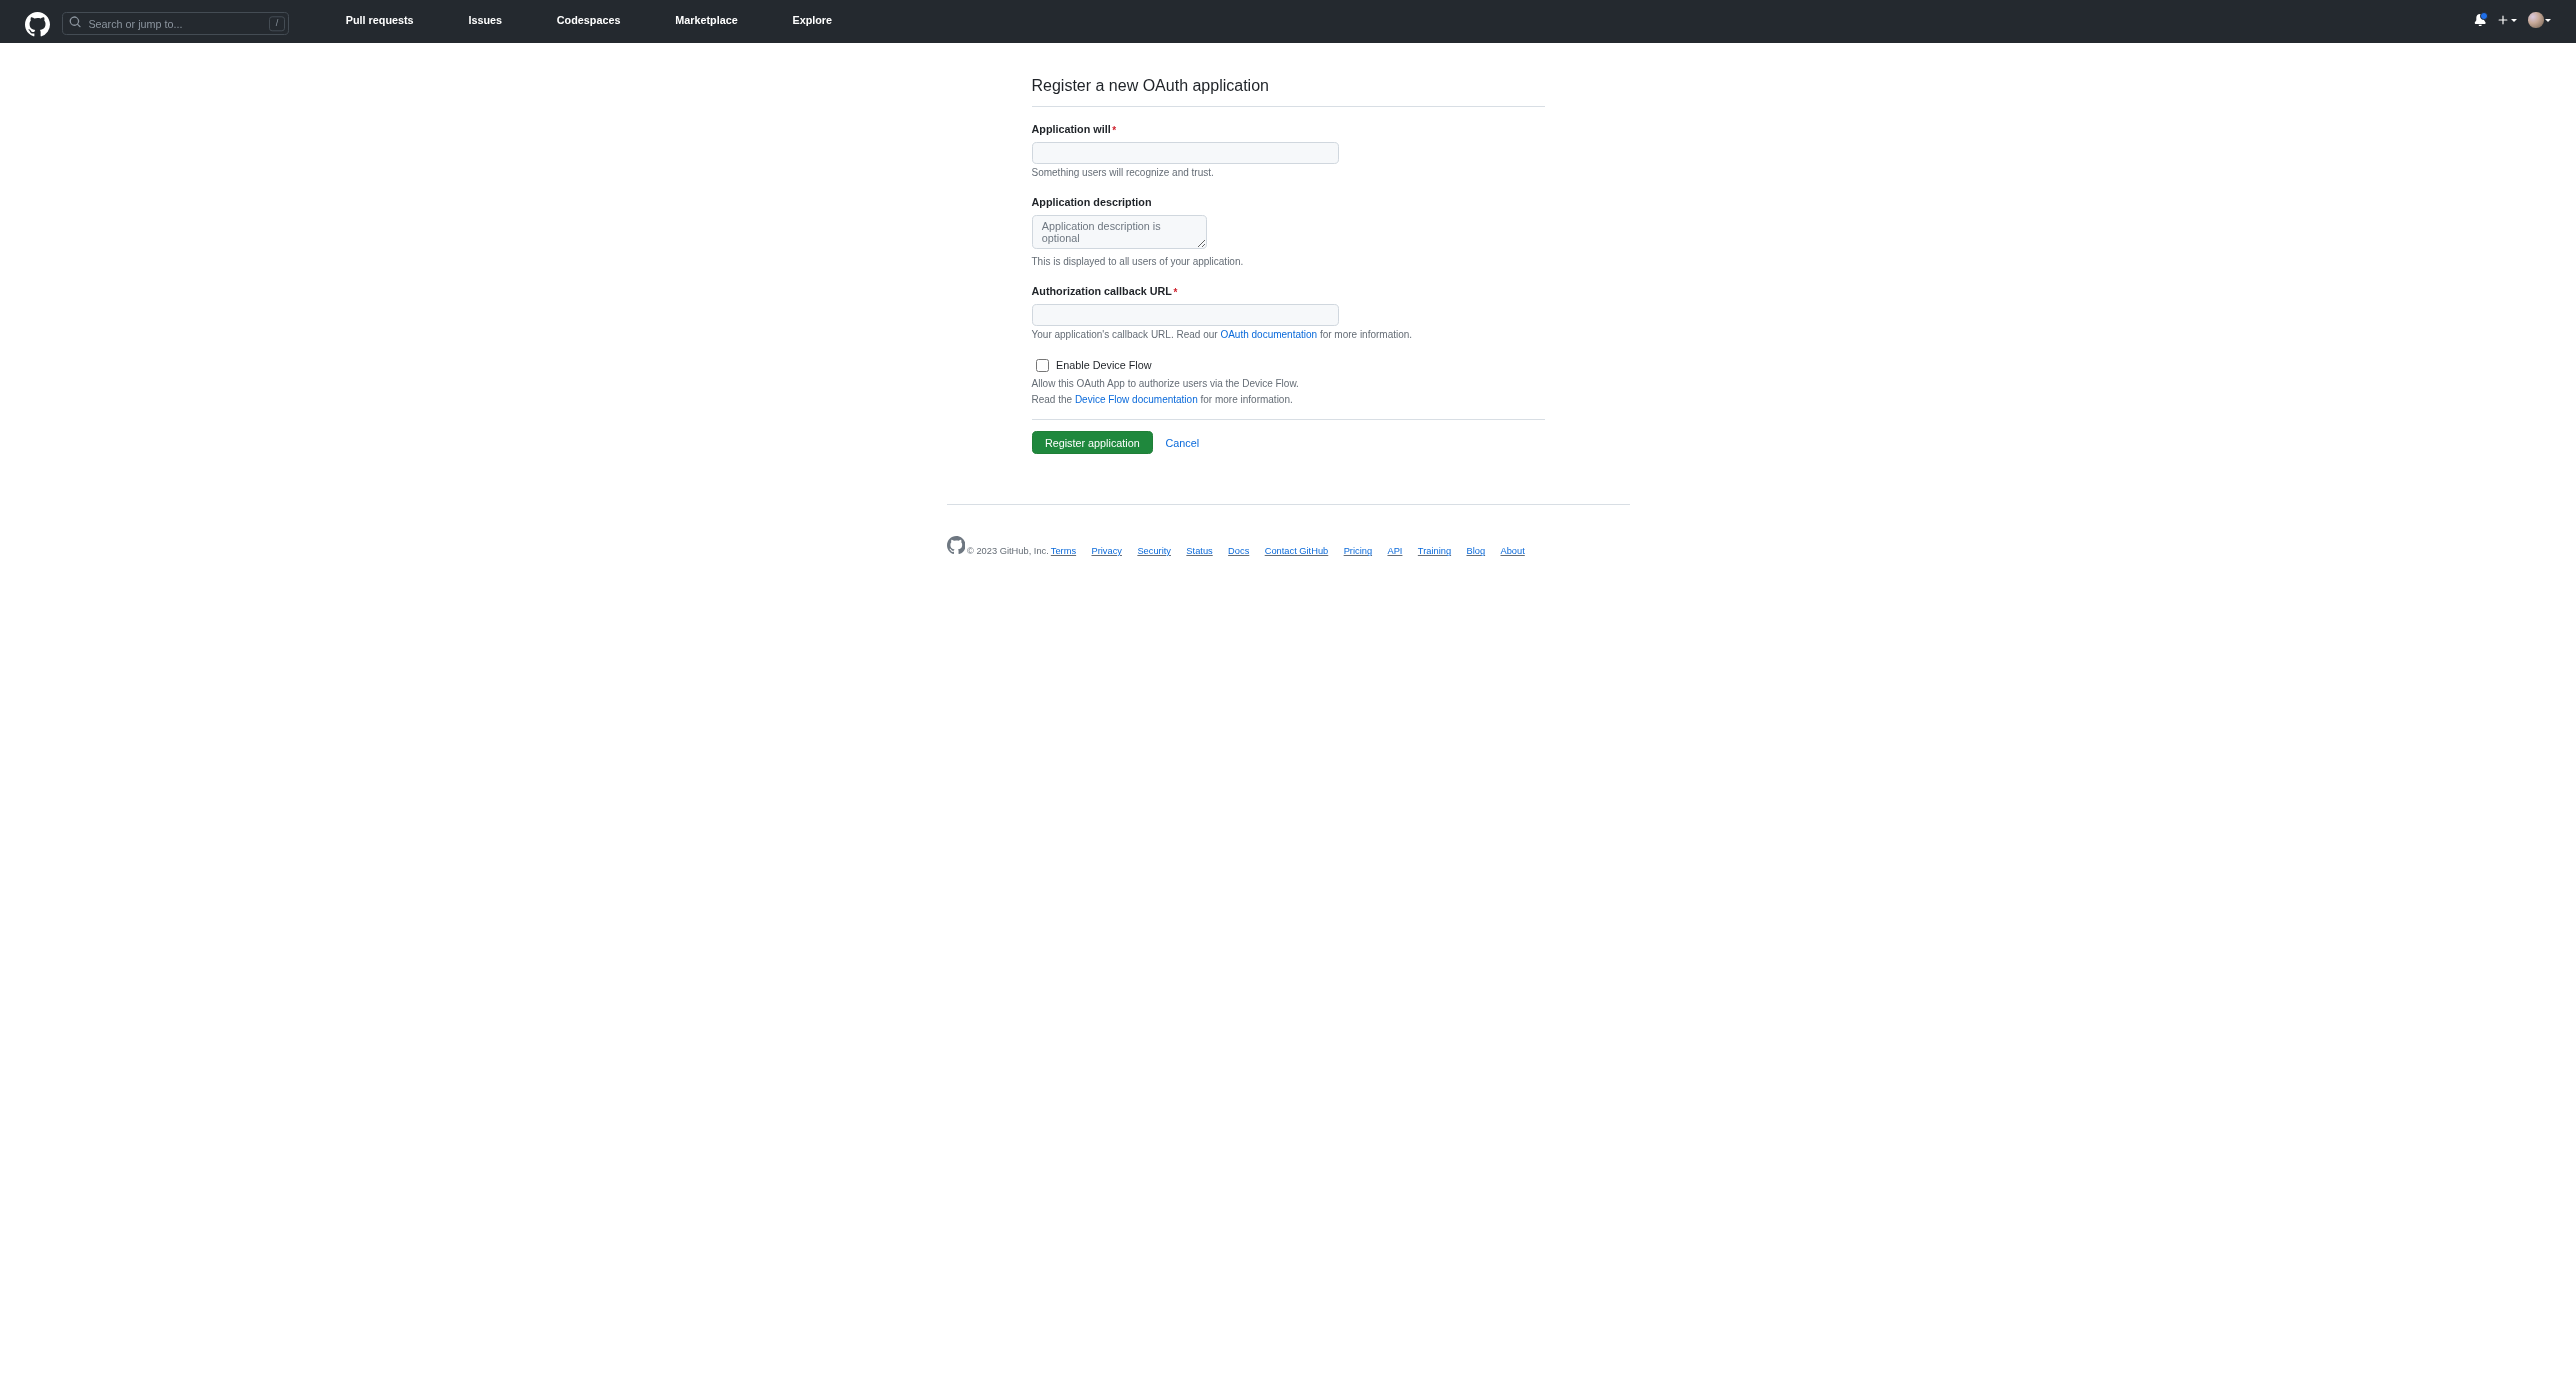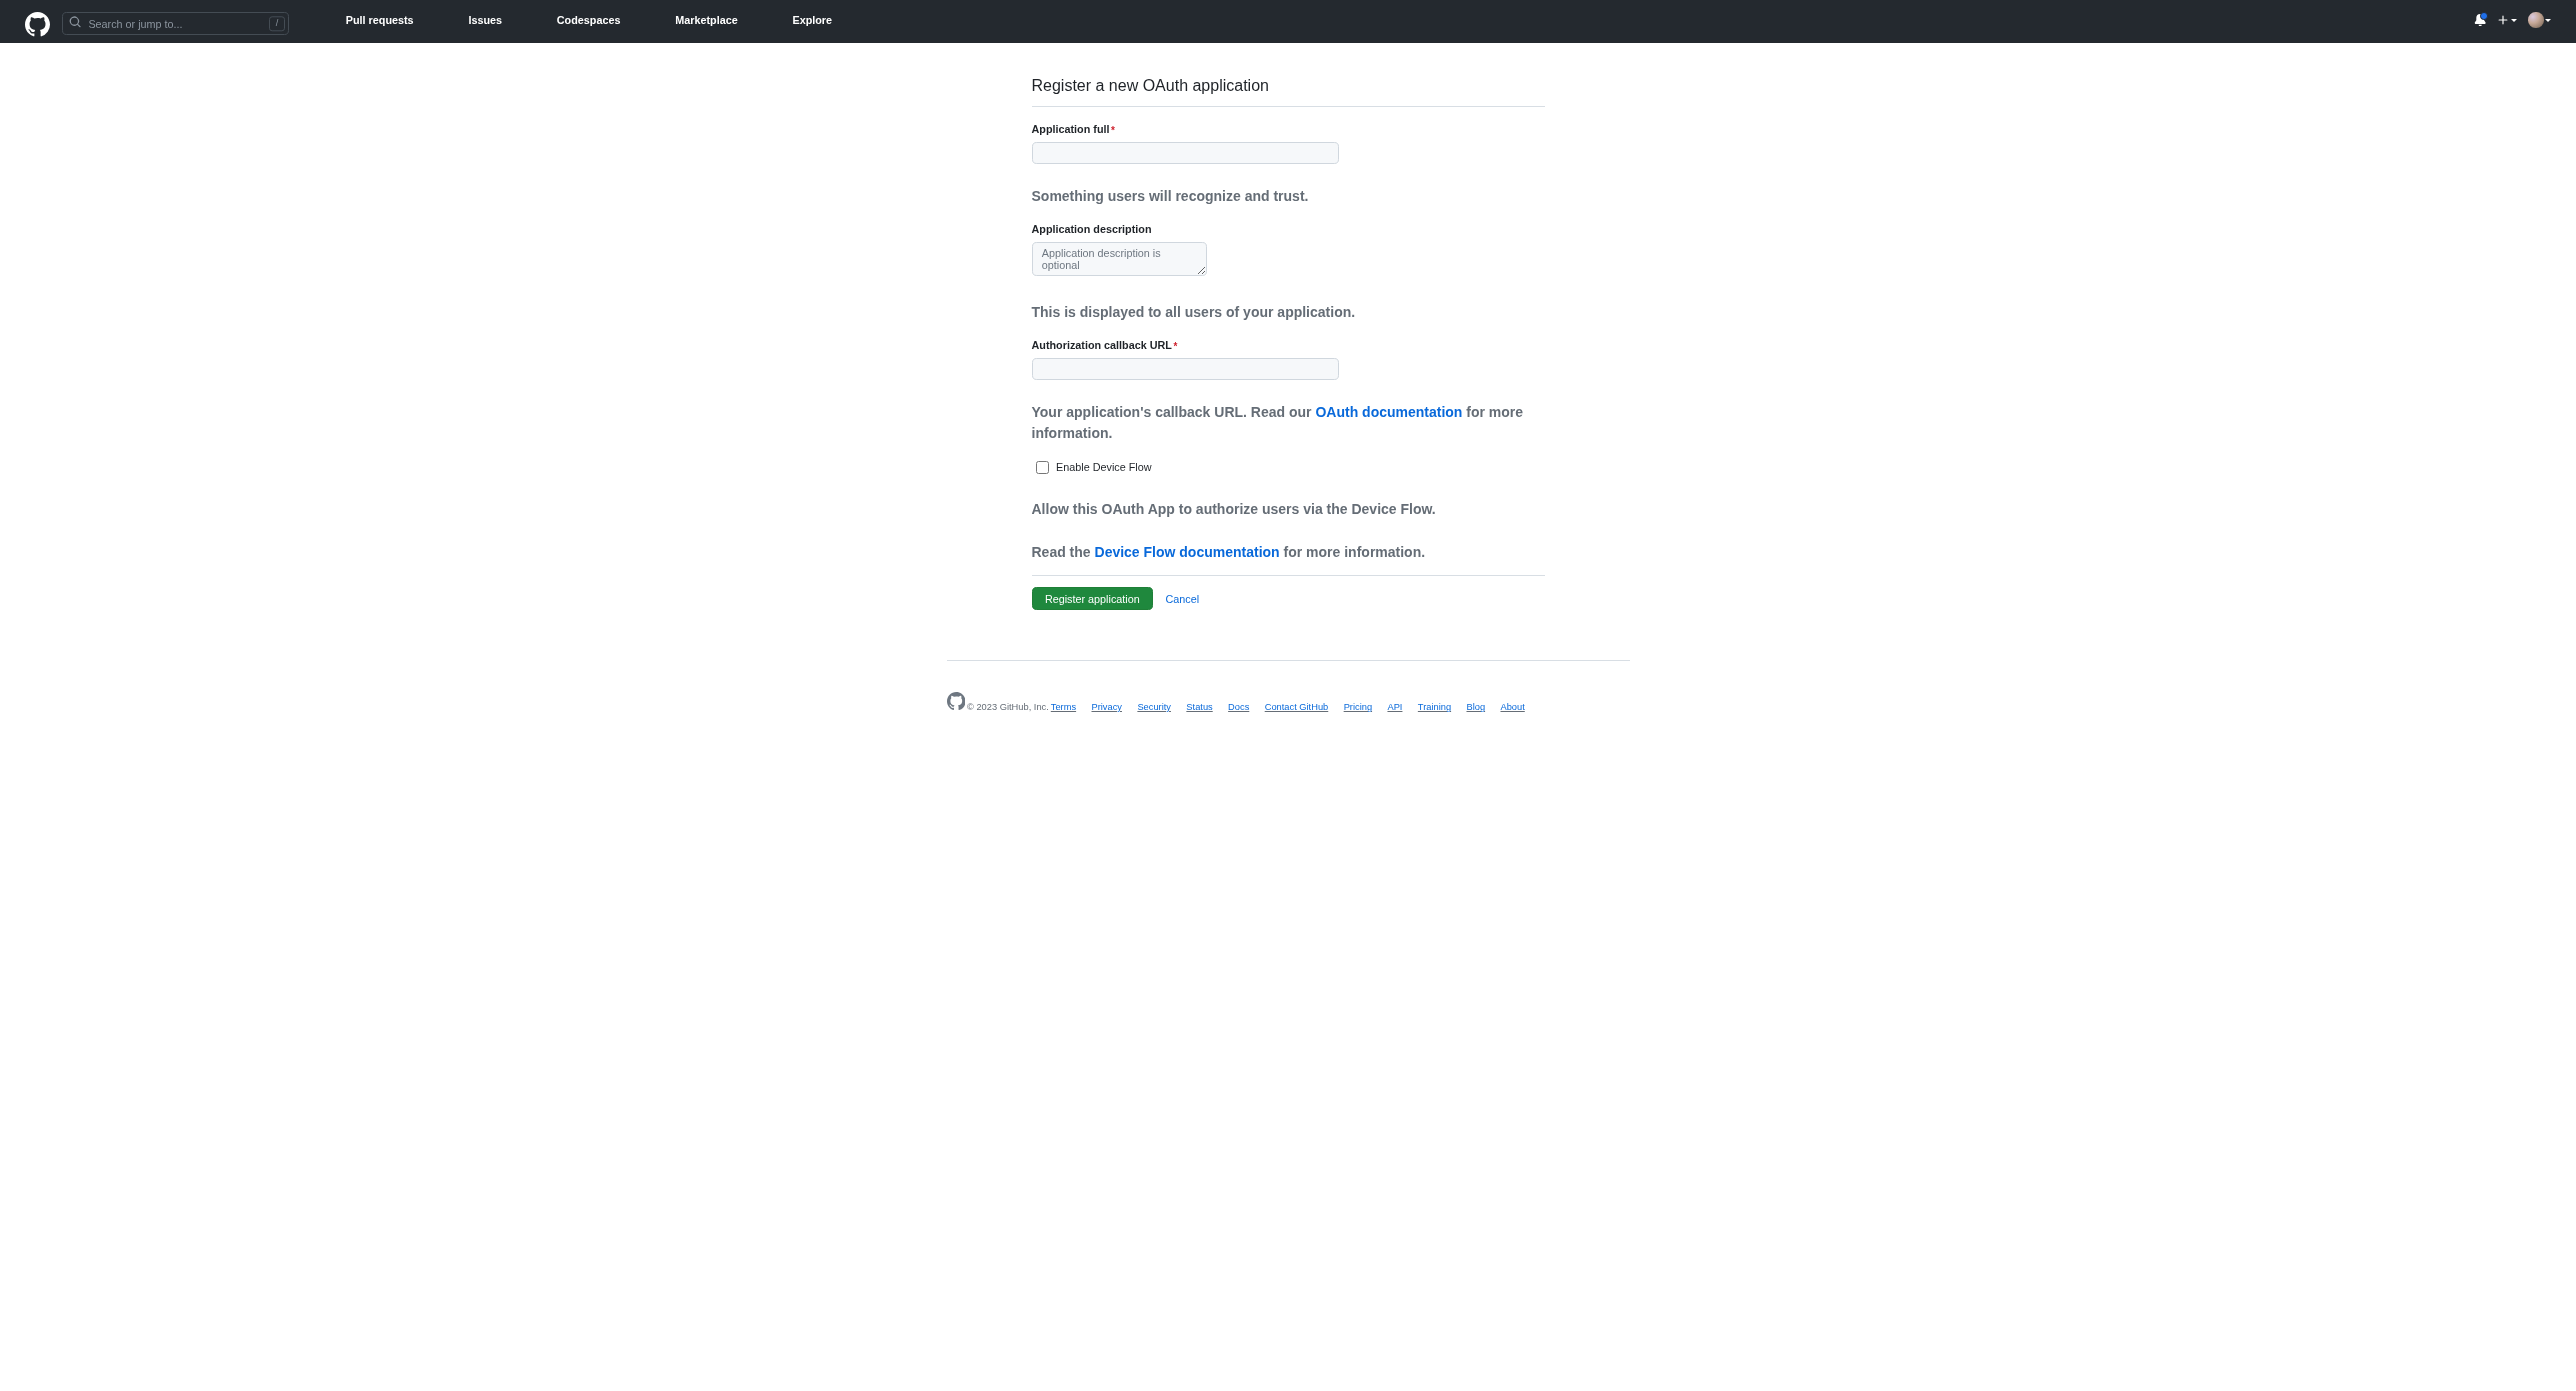--- a/index.html
+++ b/index.html
@@ -141,24 +141,23 @@
   }
   .form-group textarea {
     width: 175px;
     height: 34px;
     resize: both;
   }
   .form-group input::placeholder,
   .form-group textarea::placeholder { color: #6e7781; }
 
   .note {
-    margin-top: 22px;
-    font-size: 14px;
+    margin-top: 1px;
+    font-size: 10px;
     color: var(--color-fg-muted);
-    font-weight: bold;
   }
   .note a, .link { color: var(--color-accent-fg); text-decoration: none; }
 
   .checkbox-row {
     display: flex; align-items: center; gap: 4.6px;
     margin-top: 14px;
   }
   .checkbox-row label { font-weight: 400; }
 
   .actions-divider {
@@ -251,21 +250,21 @@
       <span class="caret"></span>
     </a>
   </div>
 </header>
 
 <main class="content">
   <h1>Register a new OAuth application</h1>
 
   <div class="form-group">
     <span class="label">
-      <span>Application full</span><span class="req">*</span>
+      <span>Application will</span><span class="req">*</span>
     </span>
     <input type="text" value="" style="">
     <div class="note">Something users will recognize and trust.</div>
   </div>
 
 
   <div class="form-group">
     <span class="label">Application description</span>
     <textarea placeholder="Application description is optional" style=""></textarea>
     <div class="note">This is displayed to all users of your application.</div>

